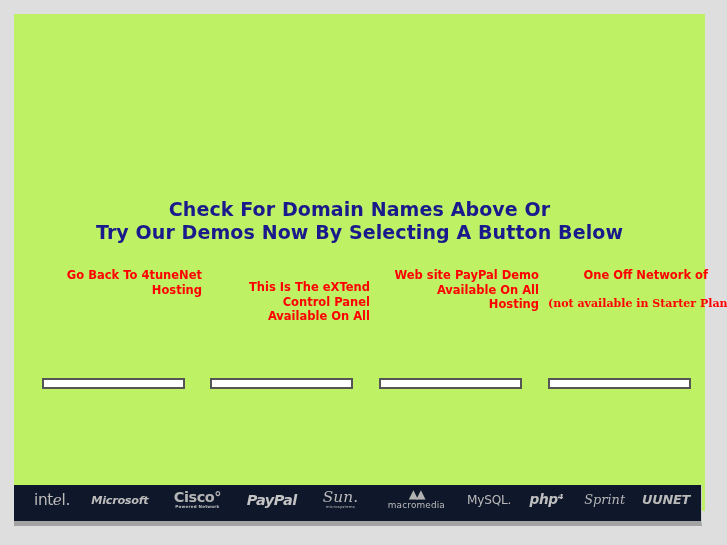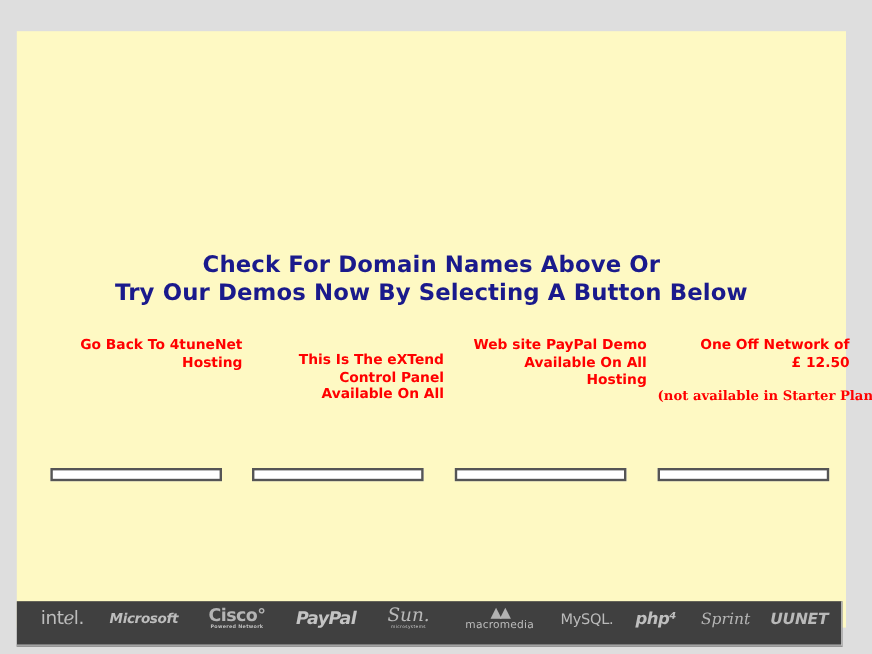--- a/index.html
+++ b/index.html
@@ -18,24 +18,24 @@
   #page {
     position: absolute;
     left: 0; top: 0;
     width: 727px;
     height: 545px;
   }
 
   #content-area {
     position: absolute;
     left: 14px;
-    top: 26px;
+    top: 14px;
     width: 691px;
     height: 497px;
-    background: #fef9c3;
+    background: #bef264;
   }
 
   
   #headline {
     position: absolute;
     left: 0;
     top: 184px;
     width: 691px;
     text-align: center;
     color: #1a1a8c;
@@ -110,26 +110,26 @@
   }
   .demo-btn.c1 { left: 14px; }
   .demo-btn.c2 { left: 182px; }
   .demo-btn.c3 { left: 351px; }
   .demo-btn.c4 { left: 520px; }
 
   
   #logo-strip {
     position: absolute;
     left: 14px;
-    top: 501px;
+    top: 485px;
     width: 687px;
     height: 36px;
-    background: #404040;
+    background: #0f172a;
     border-right: 1px solid #cfcfcf;
-    border-bottom: 2px solid #a3a3a3;
+    border-bottom: 5px solid #a3a3a3;
     overflow: hidden;
   }
   .logo {
     position: absolute;
     top: 0;
     height: 36px;
     display: flex;
     align-items: center;
     justify-content: center;
     color: #b7b7b7;
@@ -288,21 +288,20 @@
         <div class="demo-caption">
           <span class="cap-line">Web site PayPal Demo</span>
           <span class="cap-line">Available On All</span>
           <span class="cap-line">Hosting</span>
         </div>
       </div>
 
       <div class="demo-col c4">
         <div class="demo-caption">
           <span class="cap-line">One Off Network of</span>
-          <span class="cap-line">£ 12.50</span>
         </div>
         <div class="demo-note">(not available in Starter Plan)</div>
       </div>
 
     </div>
 
     <div id="demo-buttons">
       <button class="demo-btn c1"></button>
       <button class="demo-btn c2"></button>
       <button class="demo-btn c3"></button>

